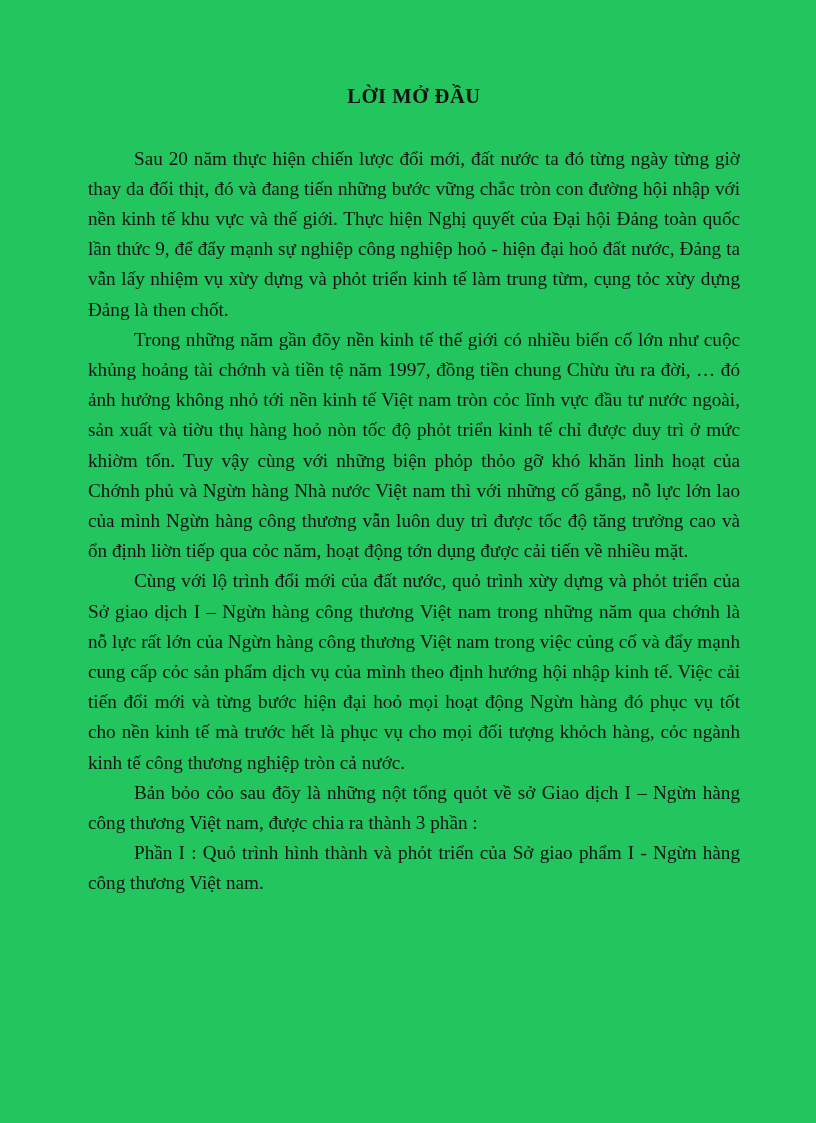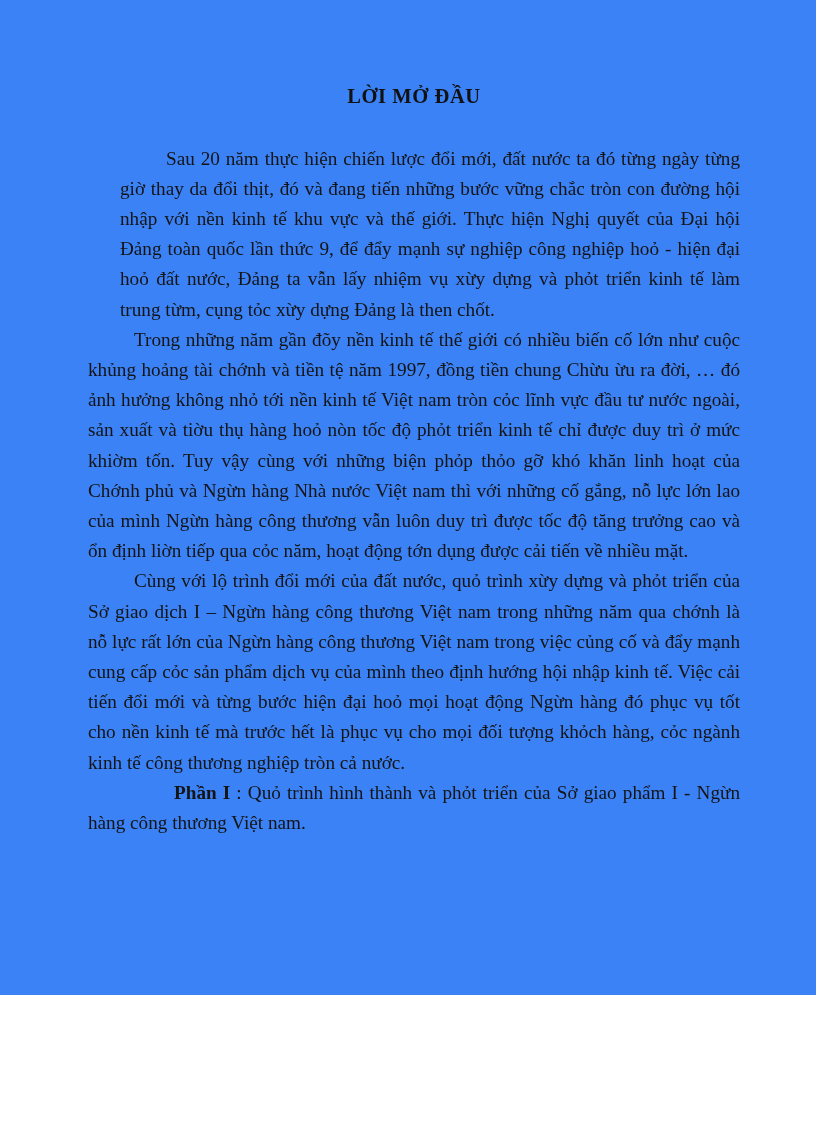--- a/index.html
+++ b/index.html
@@ -4,22 +4,22 @@
 <title>LỜI MỞ ĐẦU</title>
 <style>
   html, body {
     margin: 0;
     padding: 0;
     background: #ffffff;
   }
   .page {
     position: relative;
     width: 816px;
-    height: 995px;
-    background: #3b82f6;
+    height: 1123px;
+    background: #22c55e;
     overflow: hidden;
     box-sizing: border-box;
     font-family: "Liberation Serif", "DejaVu Serif", serif;
     color: #0b0b0b;
   }
   .content {
     position: absolute;
     left: 88px;
     top: 0;
     width: 652px;
@@ -43,25 +43,23 @@
     text-align: justify;
     text-justify: inter-word;
     font-size: 19.2px;
     line-height: 30.2px;
     text-indent: 46px;
     color: #141414;
     -webkit-font-smoothing: antialiased;
   }
   .para.first {
     margin-top: 35px;
-    margin-left: 32px;
   }
   .para b {
-    font-weight: bold;
-    margin-left: 40px;
+    font-weight: normal;
   }
   
   .page {
     filter: none;
   }
 </style>
 </head>
 <body>
 
 <div class="page">
@@ -70,18 +68,19 @@
     <h1 class="doc-title">LỜI MỞ ĐẦU</h1>
 
     <div class="body-text">
 
       <p class="para first">Sau 20 năm thực hiện chiến lược đổi mới, đất nước ta đó từng ngày từng giờ thay da đổi thịt, đó và đang tiến những bước vững chắc tròn con đường hội nhập với nền kinh tế khu vực và thế giới. Thực hiện Nghị quyết của Đại hội Đảng toàn quốc lần thức 9, để đẩy mạnh sự nghiệp công nghiệp hoỏ - hiện đại hoỏ đất nước, Đảng ta vẫn lấy nhiệm vụ xừy dựng và phỏt triển kinh tế làm trung từm, cụng tỏc xừy dựng Đảng là then chốt.</p>
 
       <p class="para">Trong những năm gần đõy nền kinh tế thế giới có nhiều biến cố lớn như cuộc khủng hoảng tài chớnh và tiền tệ năm 1997, đồng tiền chung Chừu ừu ra đời, … đó ảnh hưởng không nhỏ tới nền kinh tế Việt nam tròn cỏc lĩnh vực đầu tư nước ngoài, sản xuất và tiờu thụ hàng hoỏ nòn tốc độ phỏt triển kinh tế chỉ được duy trì ở mức khiờm tốn. Tuy vậy cùng với những biện phỏp thỏo gỡ khó khăn linh hoạt của Chớnh phủ và Ngừn hàng Nhà nước Việt nam thì với những cố gắng, nỗ lực lớn  lao của mình Ngừn hàng công thương vẫn luôn duy trì được tốc độ tăng trưởng cao và ổn định liờn tiếp qua cỏc năm, hoạt động tớn dụng được cải tiến về nhiều mặt.</p>
 
       <p class="para">Cùng với lộ trình đổi mới của đất nước, quỏ trình xừy dựng và phỏt triển của Sở giao dịch I – Ngừn hàng công thương Việt nam trong những năm qua chớnh là nỗ lực rất lớn của Ngừn hàng công thương Việt nam trong việc củng cố và đẩy mạnh cung cấp cỏc sản phẩm dịch vụ của mình theo định hướng hội nhập kinh tế. Việc cải tiến đổi mới và từng bước hiện đại hoỏ mọi hoạt động Ngừn hàng đó phục vụ tốt cho nền kinh tế mà trước hết là phục vụ cho mọi đối tượng khỏch hàng, cỏc ngành kinh tế công thương nghiệp tròn cả nước.</p>
 
+      <p class="para">Bản bỏo cỏo sau đõy là những nột tổng quỏt về sở Giao dịch I – Ngừn hàng công thương Việt nam, được chia ra thành 3 phần :</p>
 
       <p class="para"><b>Phần I</b><span> : Quỏ trình hình thành và phỏt triển của Sở giao phẩm I - Ngừn hàng công thương Việt nam.</span></p>
 
     </div>
   </div>
 </div>
 
 </body></html>

